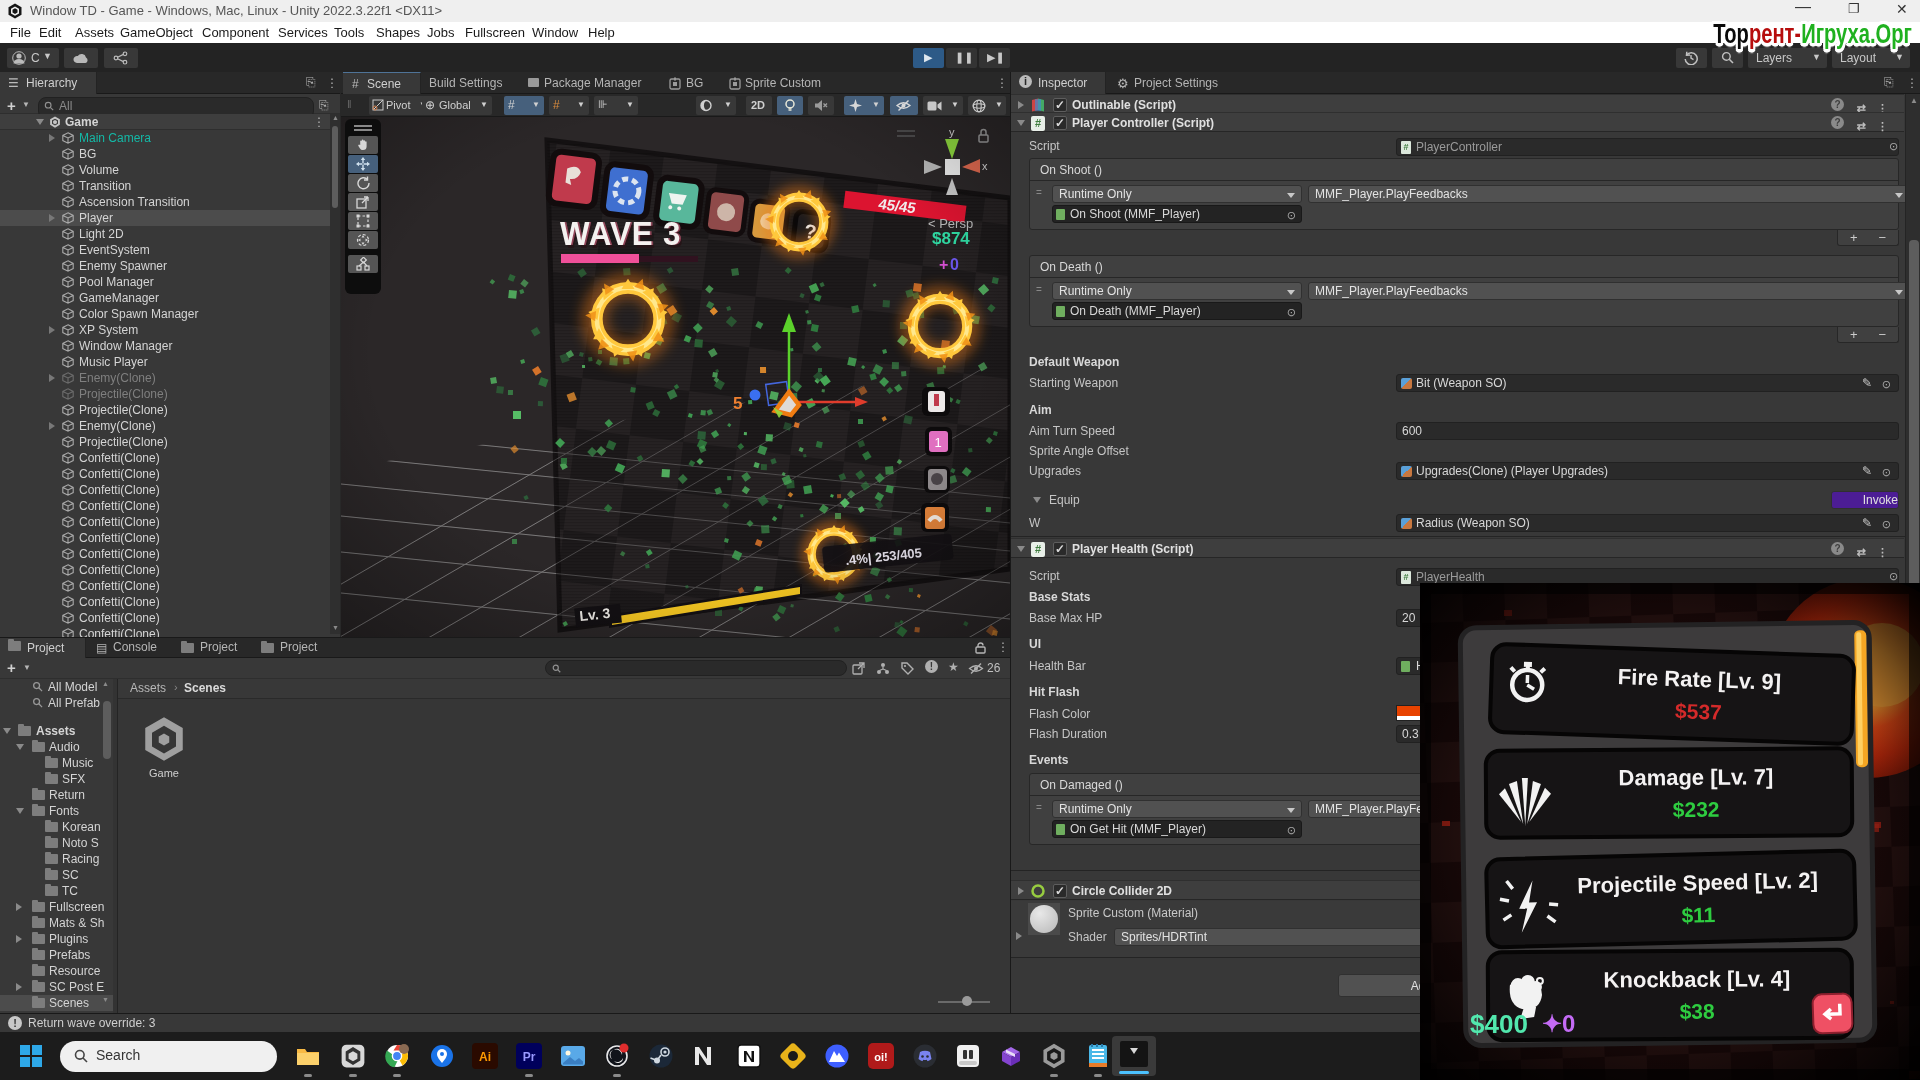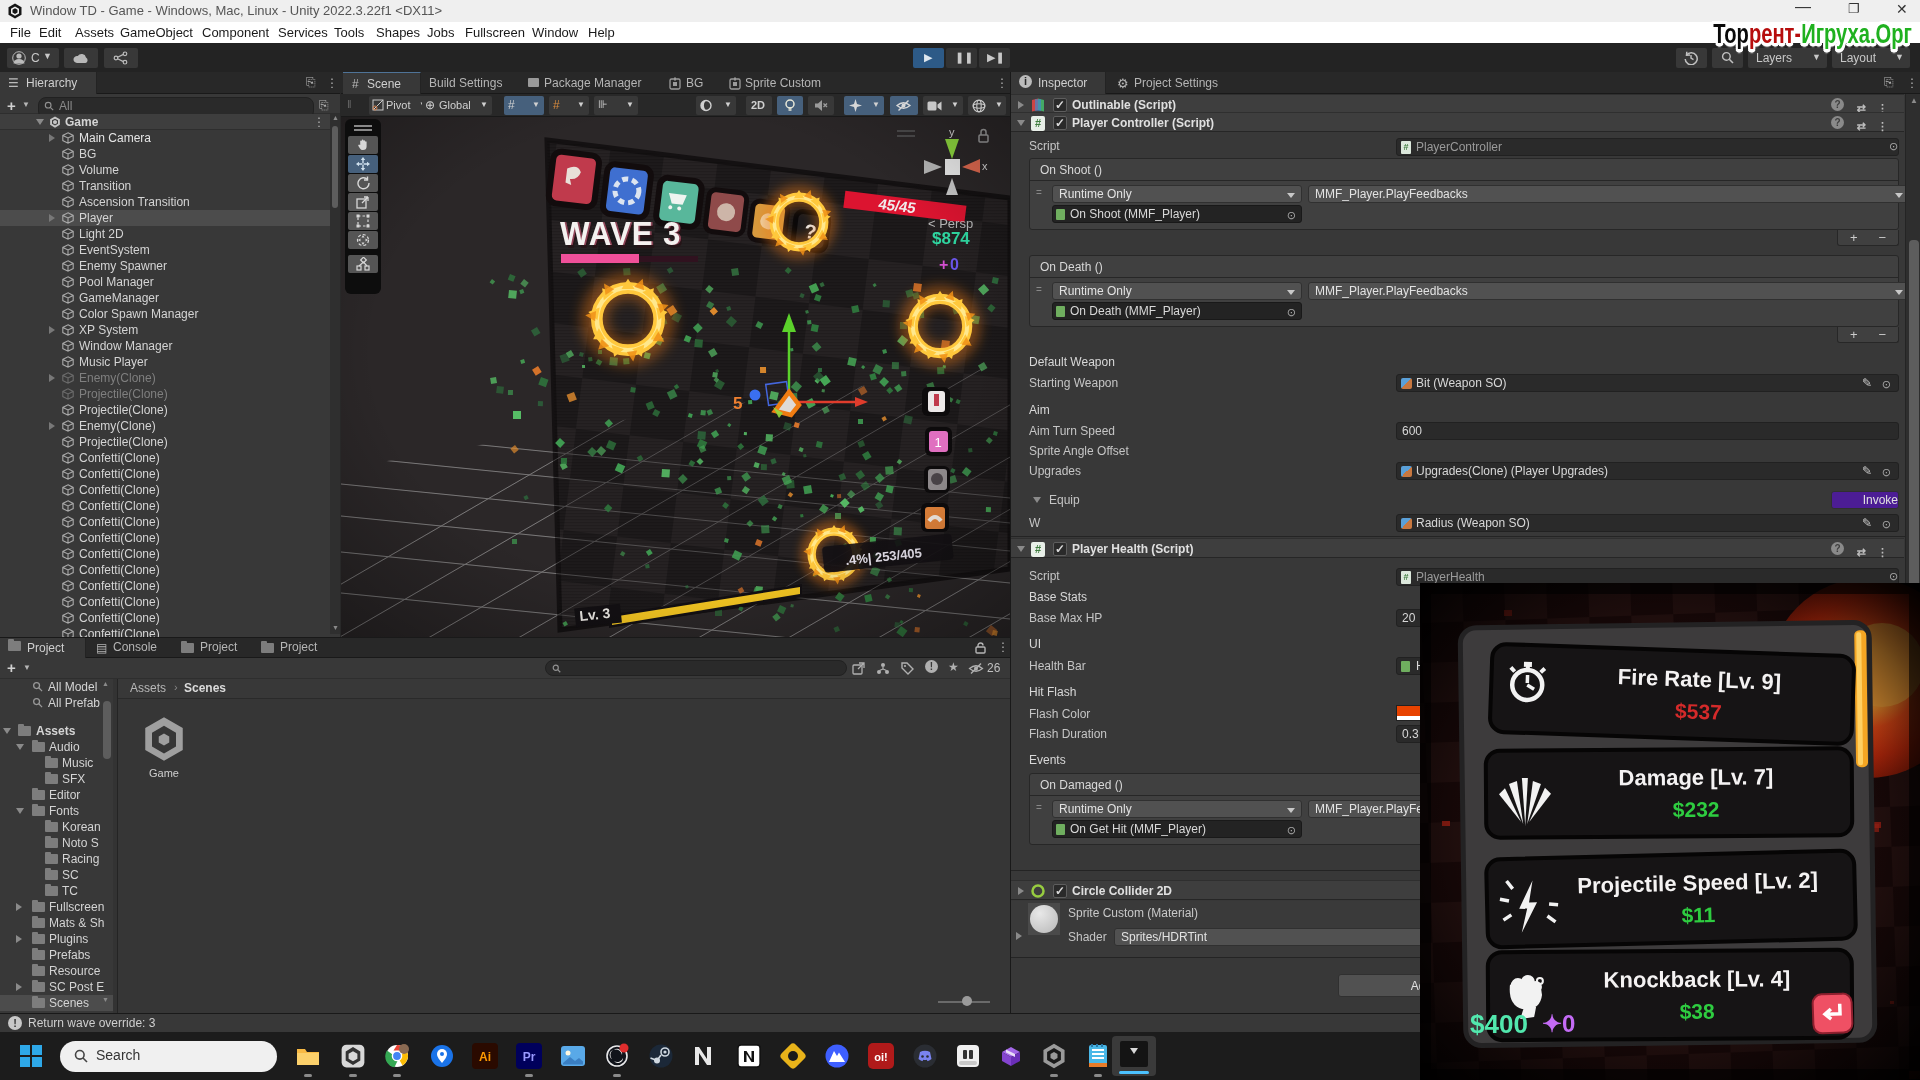--- a/index.html
+++ b/index.html
@@ -19,21 +19,21 @@
 .row16{position:absolute;height:16px;line-height:16px;font-size:12px;color:#d4d4d4;white-space:nowrap}
 .arrow-r{position:absolute;width:0;height:0;border-left:6px solid #8a8a8a;border-top:4px solid transparent;border-bottom:4px solid transparent;top:4px}
 .arrow-d{position:absolute;width:0;height:0;border-top:6px solid #8a8a8a;border-left:4px solid transparent;border-right:4px solid transparent;top:5px}
 .fld{position:absolute;height:18px;background:#2a2a2a;border:1px solid #212121;border-radius:3px;
  color:#d8d8d8;font-size:12px;line-height:16px;padding-left:5px;white-space:nowrap;overflow:hidden}
 .drop{position:absolute;height:18px;background:#515151;border:1px solid #303030;border-radius:3px;
  color:#e2e2e2;font-size:12px;line-height:16px;padding-left:6px;white-space:nowrap;overflow:hidden}
 .drop:after{content:"";position:absolute;right:6px;top:7px;border-top:5px solid #c8c8c8;
  border-left:4px solid transparent;border-right:4px solid transparent}
 .lbl{position:absolute;left:18px;font-size:12px;color:#c5c5c5;white-space:nowrap}
-.hdr{position:absolute;left:18px;font-size:12px;font-weight:normal;color:#d8d8d8;white-space:nowrap}
+.hdr{position:absolute;left:18px;font-size:12px;font-weight:bold;color:#d8d8d8;white-space:nowrap}
 .chk{position:absolute;width:14px;height:14px;background:#2a2a2a;border:1px solid #5e5e5e;border-radius:2px;
  color:#dadada;font-size:12px;line-height:13px;text-align:center}
 .evbox{position:absolute;background:#404040;border:1px solid #272727;border-radius:3px}
 .evhead{position:absolute;left:0;top:0;right:0;height:22px;color:#d8d8d8;font-size:12px;line-height:22px;padding-left:10px;border-bottom:1px solid #272727}
 .objfld{position:absolute;height:18px;background:#232323;border:1px solid #191919;border-radius:3px;color:#d8d8d8;font-size:12px;line-height:16px;padding-left:4px;white-space:nowrap;overflow:hidden}
 .kebab{color:#b5b5b5;font-size:12px;letter-spacing:0}
 .comphdr{position:absolute;left:0;right:16px;height:20px;background:#3e3e3e;border-top:1px solid #2f2f2f;border-bottom:1px solid #262626;color:#e0e0e0;font-weight:bold;font-size:12px;line-height:20px}
 .ricons{position:absolute;right:6px;top:3px;color:#bdbdbd;font-size:11px}
 #watermark{left:1512px;top:18px;width:400px;height:34px;font-weight:bold;font-size:28px;
  color:#0a0a0a;z-index:50;text-align:right;letter-spacing:0;
@@ -150,21 +150,21 @@
     </div>
     <div class="abs" style="left:0;top:42px;width:340px;height:523px;background:#383838;overflow:hidden">
       <div class="row16" style="left:0;top:0px;width:340px;background:#3e3e3e;border-bottom:1px solid #2e2e2e;color:#d4d4d4">
         <span class="arrow-d" style="left:36px"></span>
         <svg style="position:absolute;left:49px;top:2px" width="12" height="12" viewBox="0 0 32 32">
           <path fill="#c5c5c5" d="M16 1 29 8.5v15L16 31 3 23.5v-15z M16 7l8 4.6v9.2L16 25.4 8 20.8v-9.2z M16 10.4l-5 2.9v5.7l5 2.9 5-2.9v-5.7z" fill-rule="evenodd"></path>
         </svg>
         <span style="position:absolute;left:65px;font-weight:bold;">Game</span>
         <span class="kebab" style="position:absolute;left:313px;top:0">⋮</span>
       </div>
-      <div class="row16" style="left:0;top:16px;width:340px;color:#e5e5e5">
+      <div class="row16" style="left:0;top:16px;width:340px;color:#14b8a6">
         <span class="arrow-r" style="left:49px;border-left-color:#787878"></span>
         <svg style="position:absolute;left:62px;top:2px;" width="12" height="12" viewBox="0 0 12 12">
           <path d="M6 0.8 L11.2 3.4 V8.6 L6 11.2 L0.8 8.6 V3.4 Z M0.8 3.4 L6 6 L11.2 3.4 M6 6 V11.2" fill="none" stroke="#a8a8a8" stroke-width="1.1"></path>
         </svg>
         <span style="position:absolute;left:79px;">Main Camera</span>
       </div>
       <div class="row16" style="left:0;top:32px;width:340px;color:#d4d4d4">
         <svg style="position:absolute;left:62px;top:2px;" width="12" height="12" viewBox="0 0 12 12">
           <path d="M6 0.8 L11.2 3.4 V8.6 L6 11.2 L0.8 8.6 V3.4 Z M0.8 3.4 L6 6 L11.2 3.4 M6 6 V11.2" fill="none" stroke="#a8a8a8" stroke-width="1.1"></path>
         </svg>
@@ -1245,21 +1245,21 @@
       <div class="row16" style="left:0;top:76px;width:113px;">
         <span class="folder" style="left:45px"></span>
         <span style="position:absolute;left:62px">Music</span>
       </div>
       <div class="row16" style="left:0;top:92px;width:113px;">
         <span class="folder" style="left:45px"></span>
         <span style="position:absolute;left:62px">SFX</span>
       </div>
       <div class="row16" style="left:0;top:108px;width:113px;">
         <span class="folder" style="left:32px"></span>
-        <span style="position:absolute;left:49px">Editor</span>
+        <span style="position:absolute;left:49px">Return</span>
       </div>
       <div class="row16" style="left:0;top:124px;width:113px;padding-left:24px;">
         <span class="arrow-d" style="left:16px"></span>
         <span class="folder" style="left:32px"></span>
         <span style="position:absolute;left:49px">Fonts</span>
       </div>
       <div class="row16" style="left:0;top:140px;width:113px;">
         <span class="folder" style="left:45px"></span>
         <span style="position:absolute;left:62px">Korean</span>
       </div>

